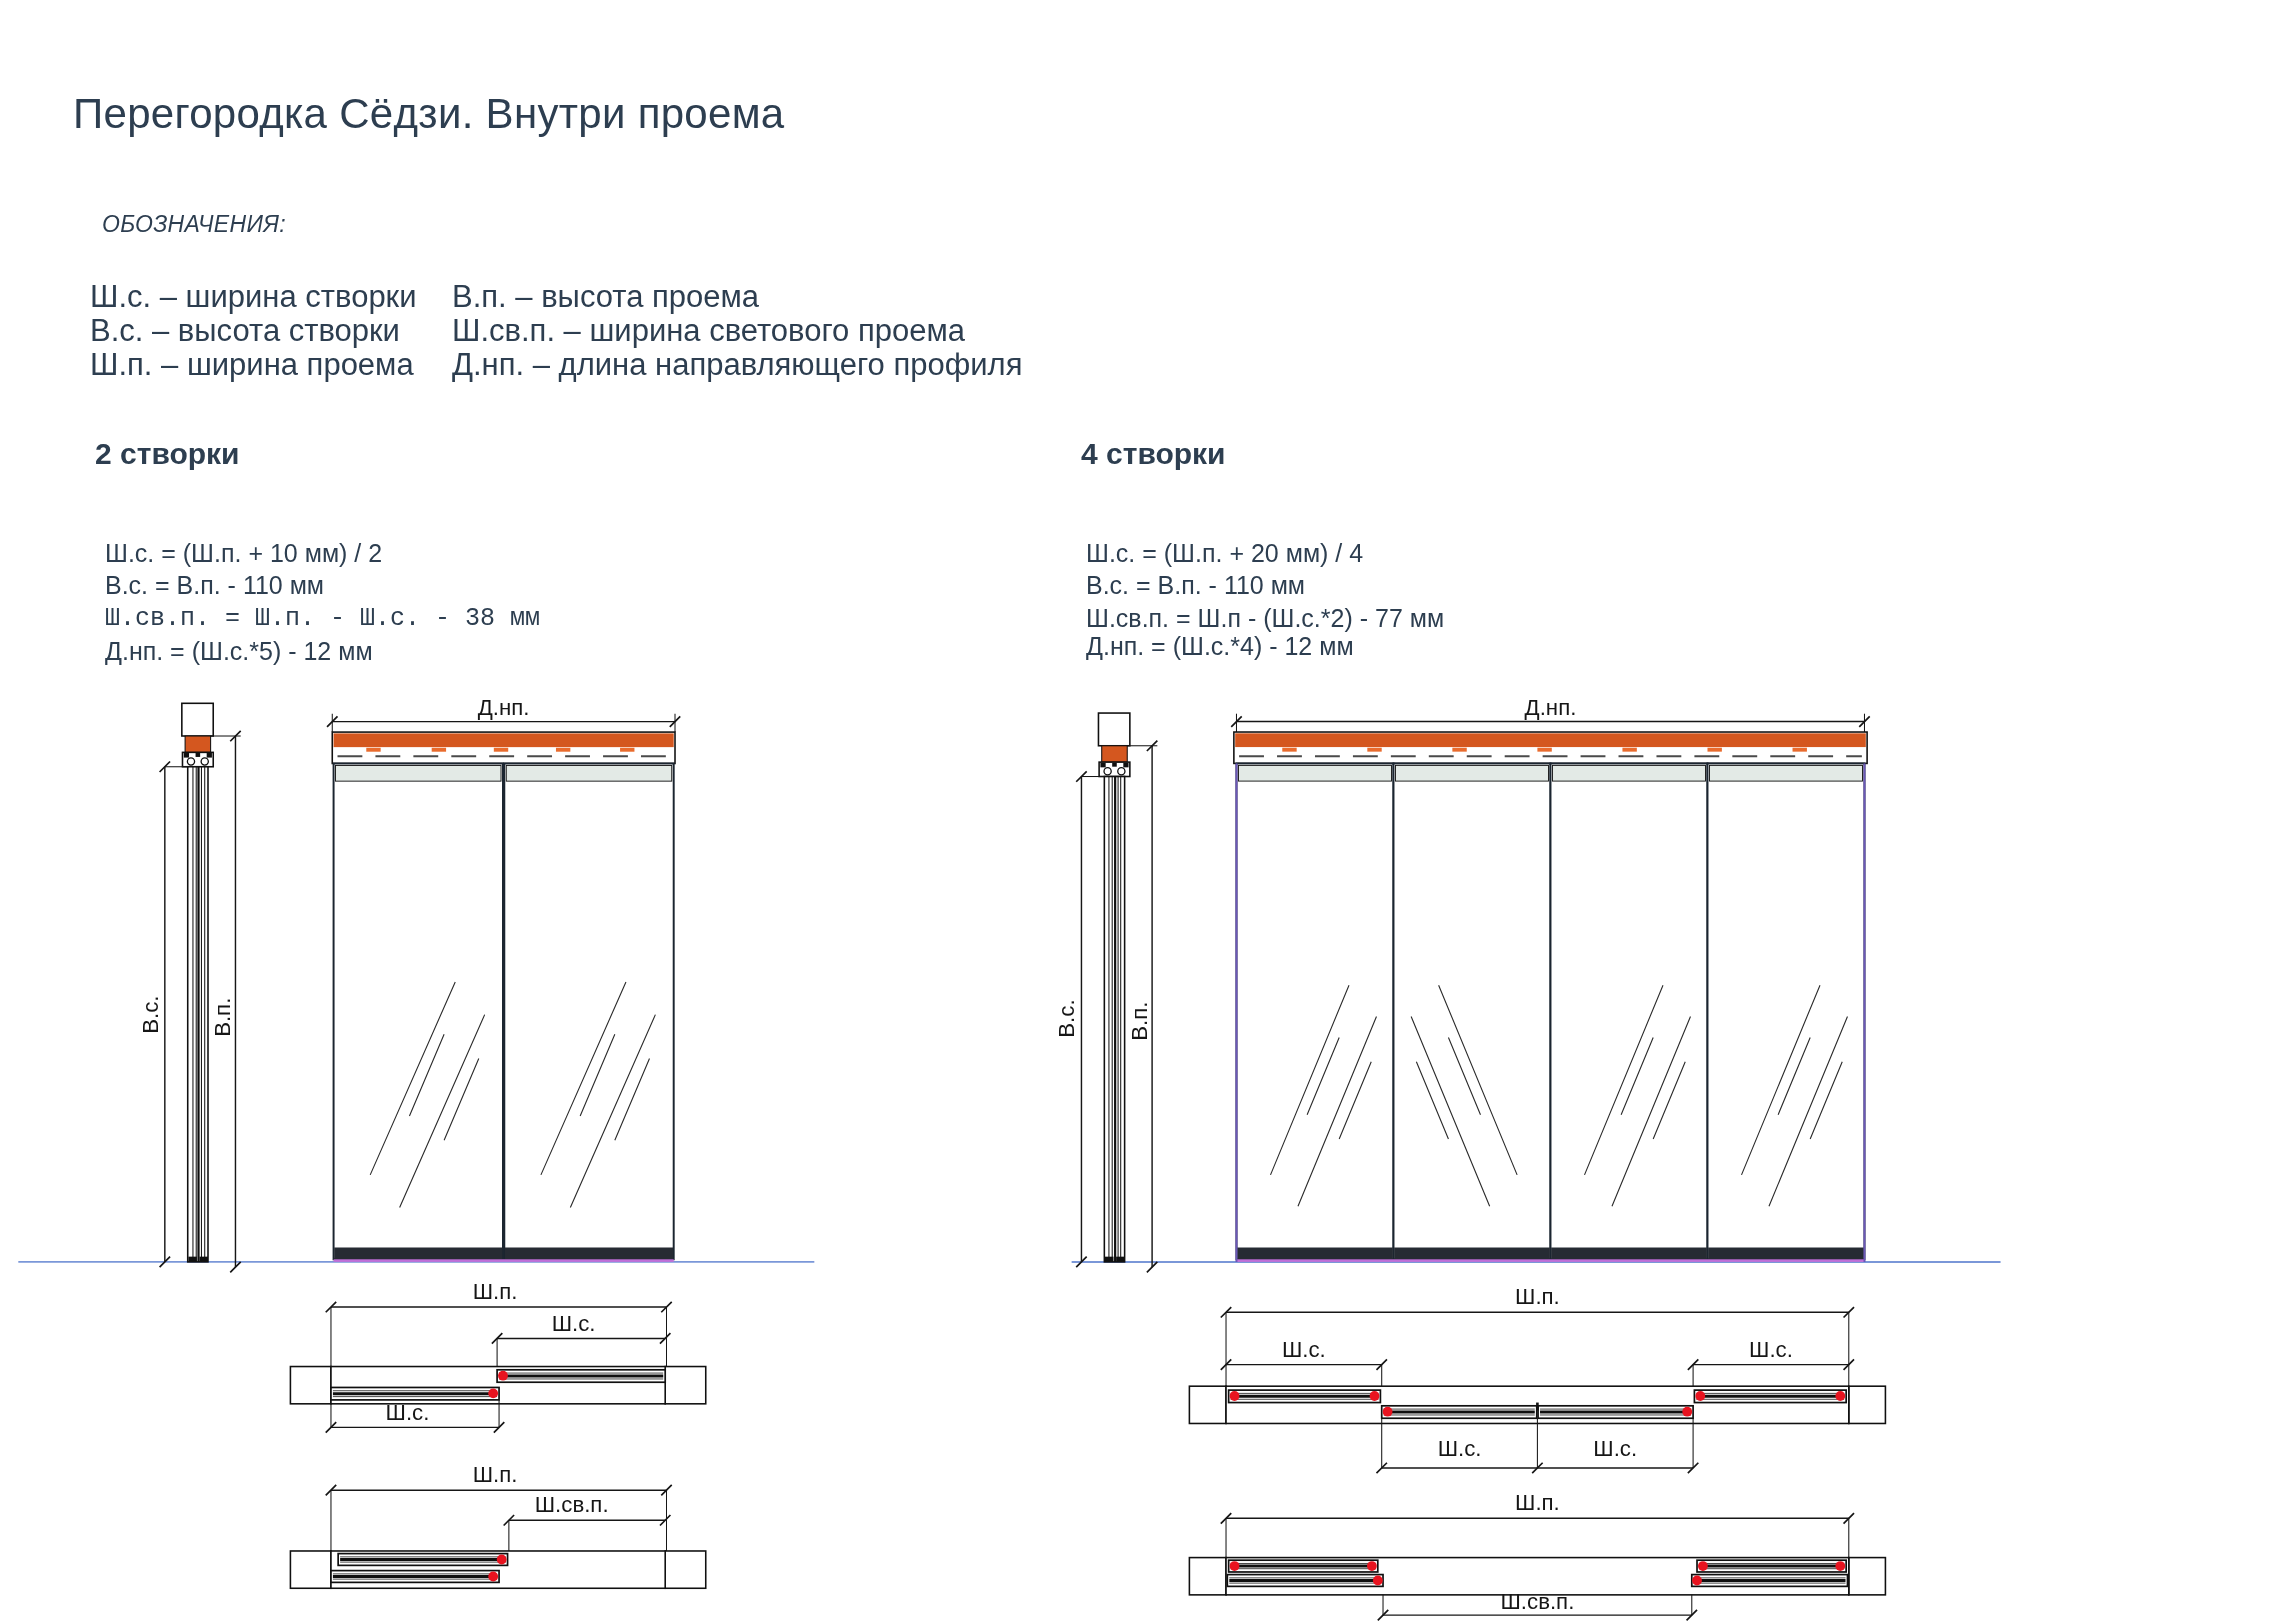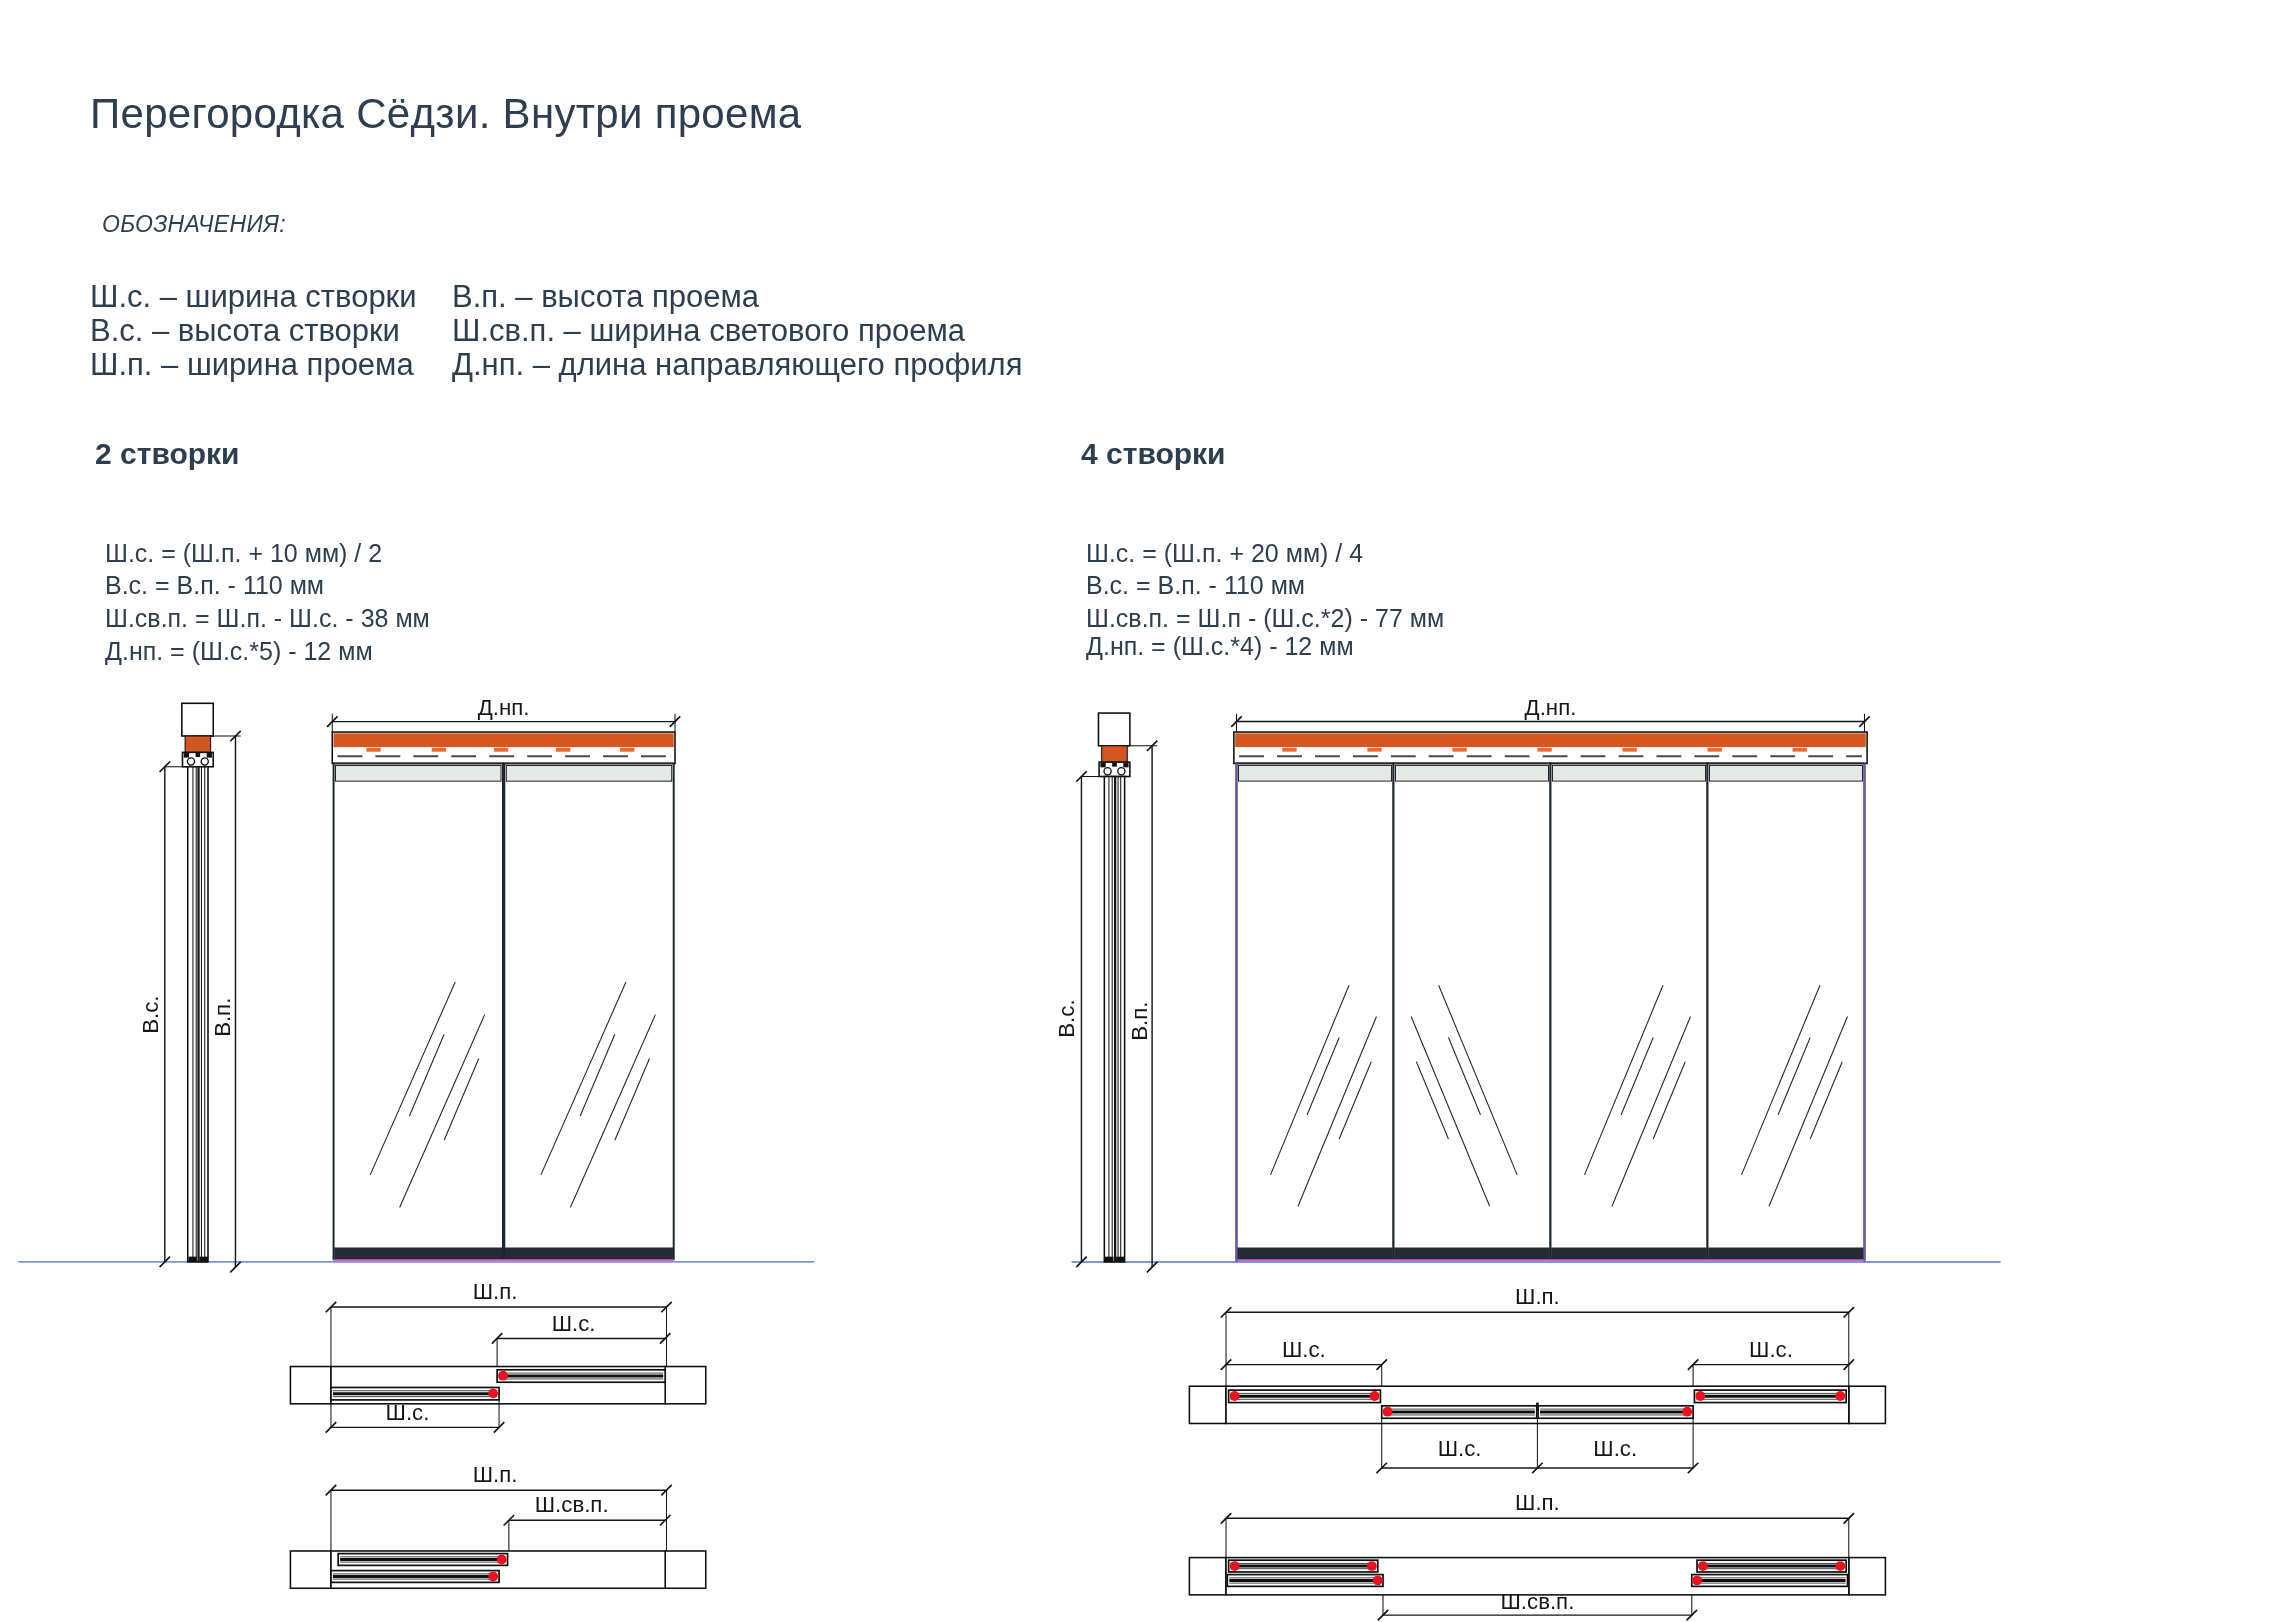--- a/index.html
+++ b/index.html
@@ -20,34 +20,34 @@
   .panelbar{stroke:#101010;stroke-width:2.6;fill:#ffffff;}
   .core{stroke:#101010;stroke-width:4.5;fill:none;}
   .inline{stroke:#333;stroke-width:1.4;fill:none;}
   .glass{stroke:#2b2b2b;stroke-width:1.7;fill:none;}
 </style>
 </head>
 <body>
 
 <div class="canvas">
 
-  <div class="t title" style="left:90px;top:90px;">Перегородка Сёдзи. Внутри проема</div>
+  <div class="t title" style="left:73px;top:90px;">Перегородка Сёдзи. Внутри проема</div>
   <div class="t legend-head" style="left:102px;top:211px;font-style:italic;">ОБОЗНАЧЕНИЯ:</div>
 
   <div class="t legend-item" style="left:90px;top:280px;">Ш.с. – ширина створки</div>
   <div class="t legend-item" style="left:90px;top:314px;">В.с. – высота створки</div>
   <div class="t legend-item" style="left:90px;top:348px;">Ш.п. – ширина проема</div>
   <div class="t legend-item" style="left:452px;top:280px;">В.п. – высота проема</div>
   <div class="t legend-item" style="left:452px;top:314px;">Ш.св.п. – ширина светового проема</div>
   <div class="t legend-item" style="left:452px;top:348px;">Д.нп. – длина направляющего профиля</div>
 
   <div class="t variant-head" style="left:95px;top:437px;">2 створки</div>
   <div class="t formula" style="left:105px;top:537px;">Ш.с. = (Ш.п. + 10 мм) / 2</div>
   <div class="t formula" style="left:105px;top:569px;">В.с. = В.п. - 110 мм</div>
-  <div class="t formula" style="left:105px;top:602px;">Ш.св.п. = Ш.п. - Ш.с. - 38 мм</div>
+  <div class="t formula" style="left:105px;top:602px;font-family:Liberation Mono, monospace;">Ш.св.п. = Ш.п. - Ш.с. - 38 мм</div>
   <div class="t formula" style="left:105px;top:635px;">Д.нп. = (Ш.с.*5) - 12 мм</div>
 
   <div class="t variant-head" style="left:1081px;top:437px;">4 створки</div>
   <div class="t formula" style="left:1086px;top:537px;">Ш.с. = (Ш.п. + 20 мм) / 4</div>
   <div class="t formula" style="left:1086px;top:569px;">В.с. = В.п. - 110 мм</div>
   <div class="t formula" style="left:1086px;top:602px;">Ш.св.п. = Ш.п - (Ш.с.*2) - 77 мм</div>
   <div class="t formula" style="left:1086px;top:630px;">Д.нп. = (Ш.с.*4) - 12 мм</div>
 
   <svg style="left:0;top:681px;" width="883" height="942" viewBox="0 1040 1350 1440">
     <defs>

